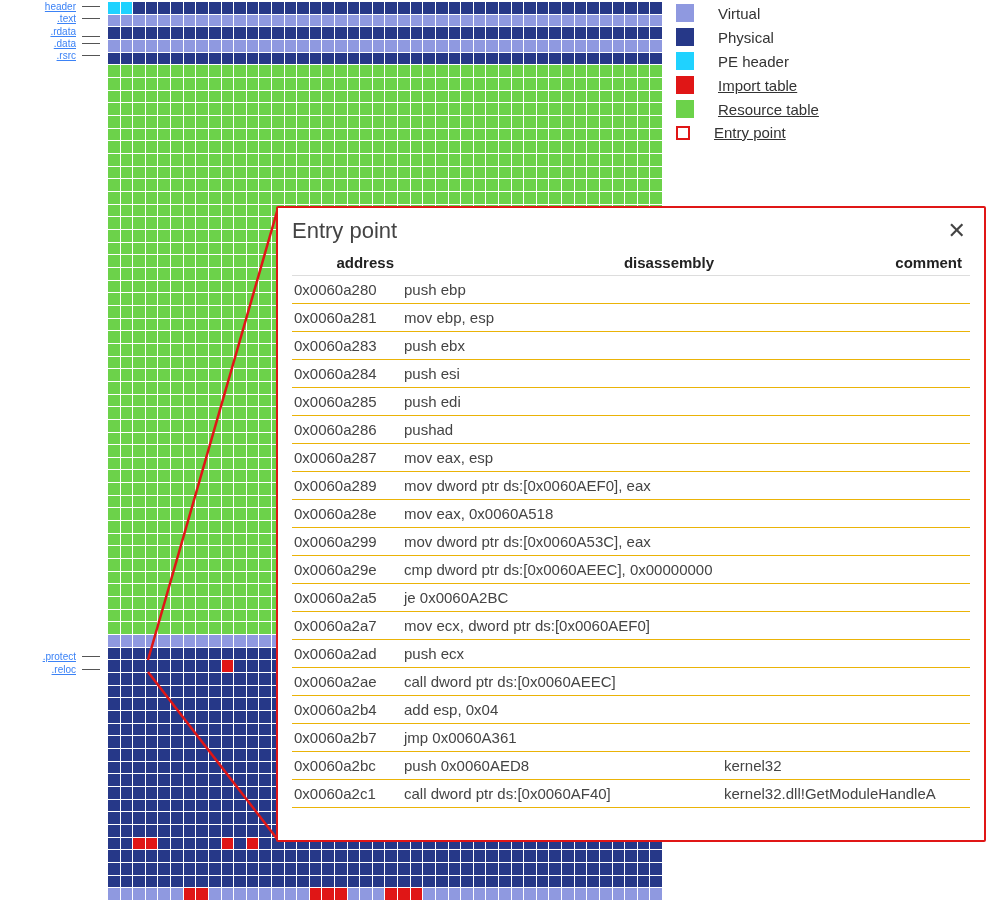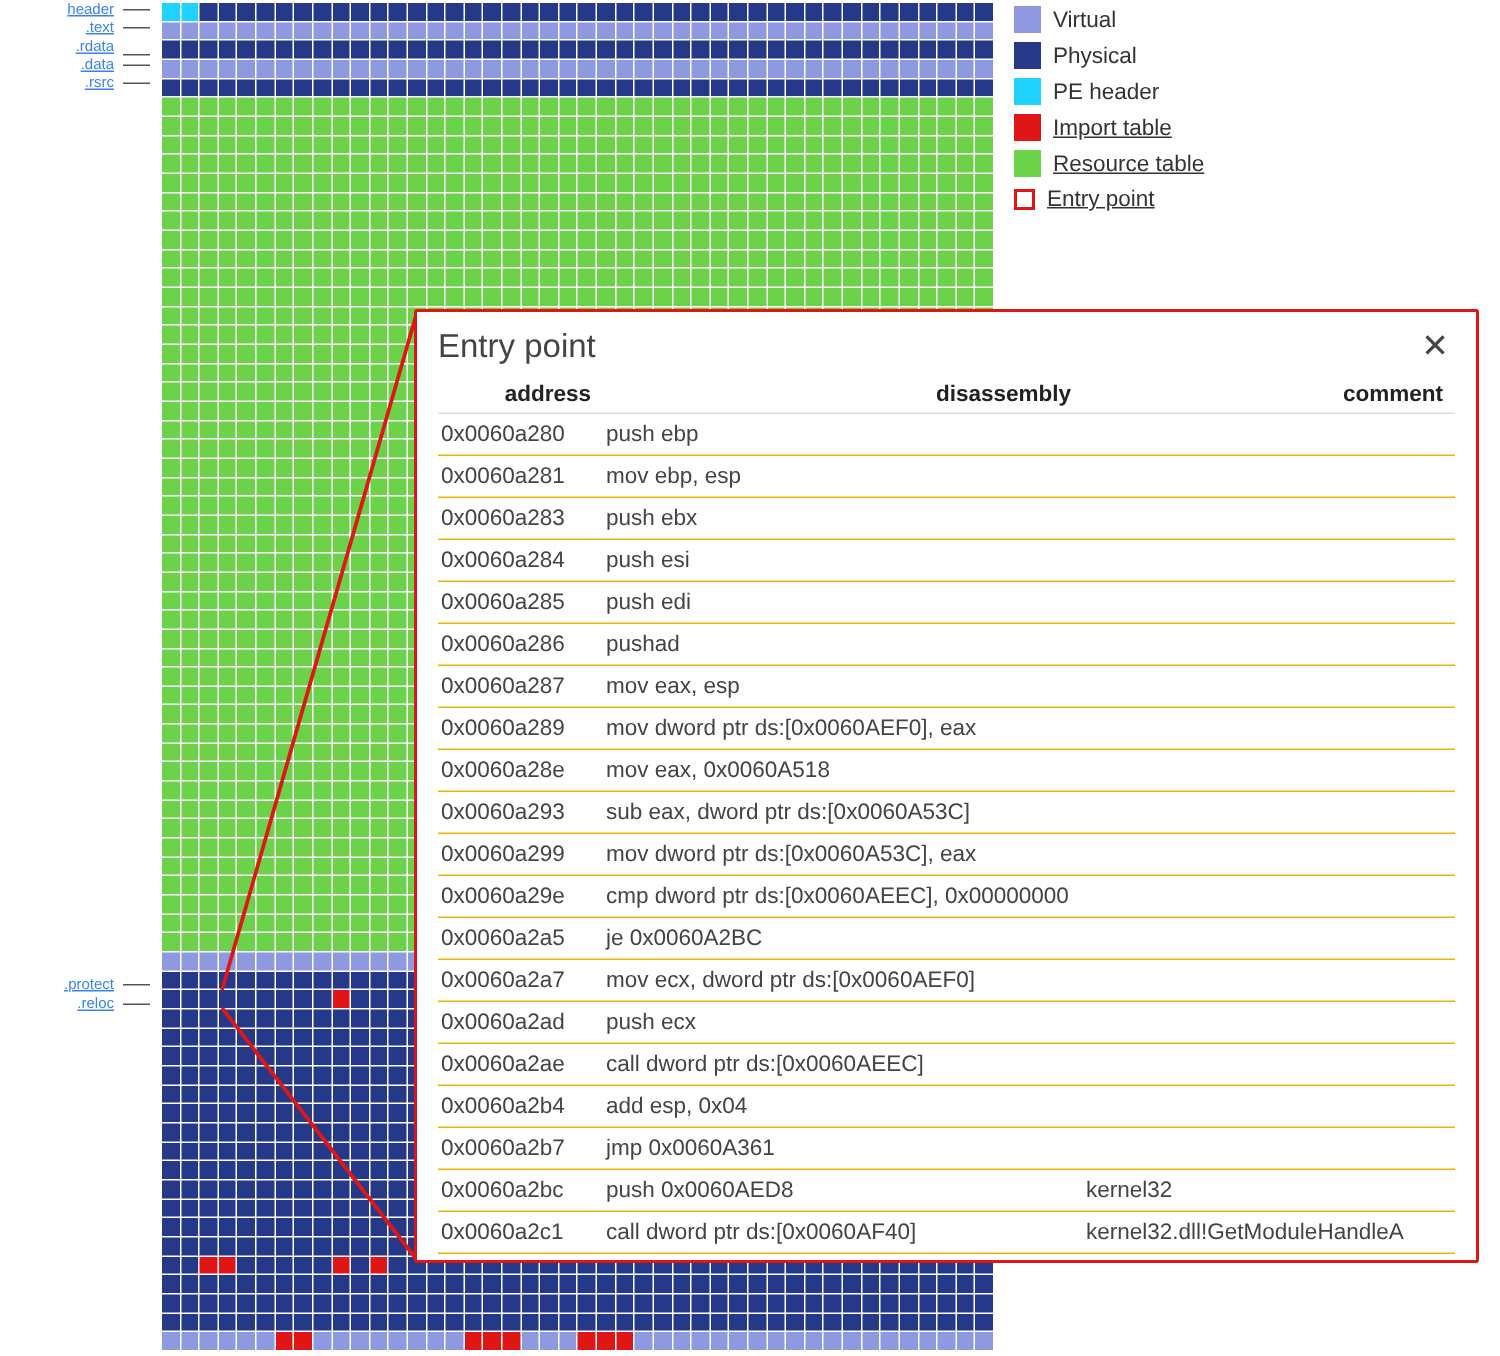--- a/index.html
+++ b/index.html
@@ -69,21 +69,21 @@
     left: 676px;
     top: 4px;
     display: flex;
     flex-direction: column;
     gap: 6px;
     font-size: 15px;
   }
   .legend-item {
     display: flex;
     align-items: center;
-    gap: 8px;
+    gap: 24px;
     color: #333;
   }
   .legend-sq {
     width: 18px; height: 18px;
     display: inline-block;
     flex: none;
   }
   .l-virt { background: #8f99e0; }
   .l-phys { background: #263888; }
   .l-head { background: #1fd2ff; }
@@ -3398,25 +3398,20 @@
           <td>0x0060a289</td>
           <td class="dis">mov dword ptr ds:[0x0060AEF0], eax</td>
           <td></td>
         </tr>
         <tr>
           <td>0x0060a28e</td>
           <td class="dis">mov eax, 0x0060A518</td>
           <td></td>
         </tr>
         <tr>
-          <td>0x0060a293</td>
-          <td class="dis">sub eax, dword ptr ds:[0x0060A53C]</td>
-          <td></td>
-        </tr>
-        <tr>
           <td>0x0060a299</td>
           <td class="dis">mov dword ptr ds:[0x0060A53C], eax</td>
           <td></td>
         </tr>
         <tr>
           <td>0x0060a29e</td>
           <td class="dis">cmp dword ptr ds:[0x0060AEEC], 0x00000000</td>
           <td></td>
         </tr>
         <tr>

